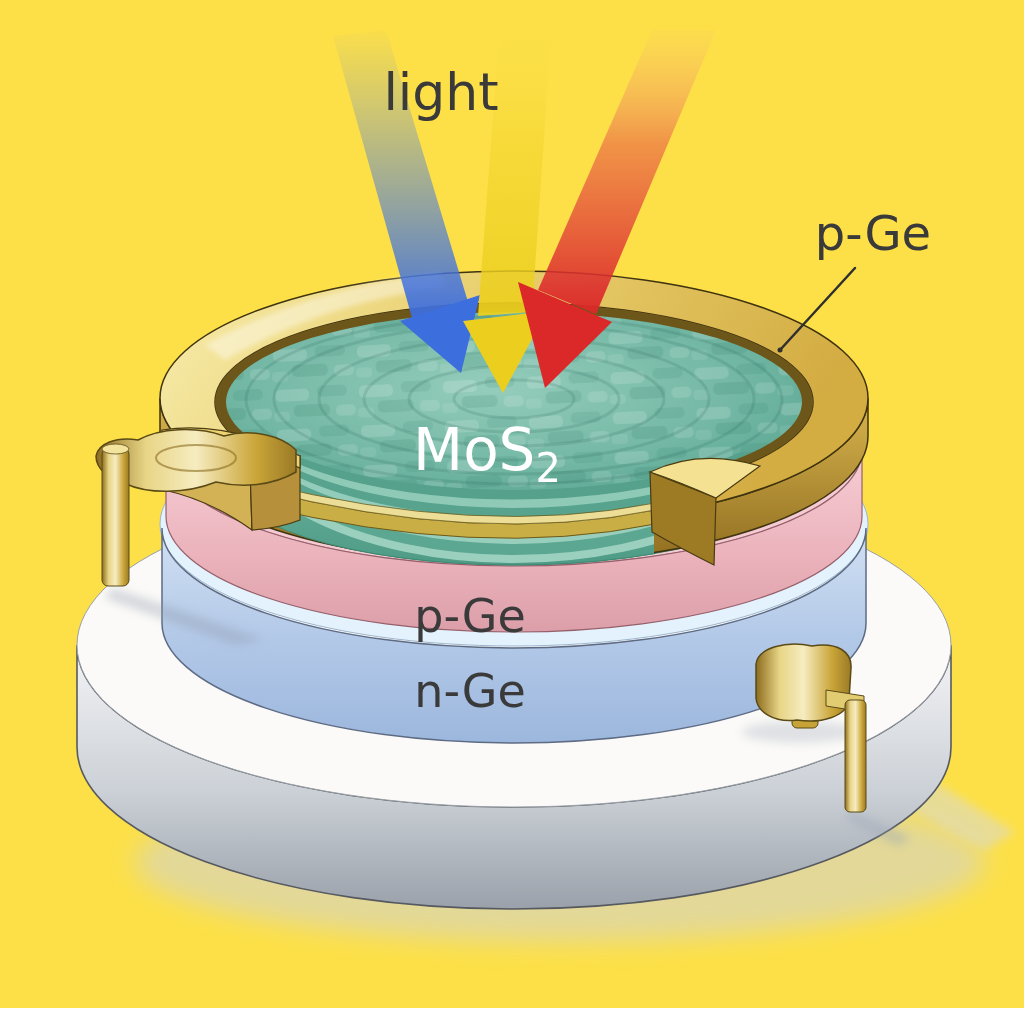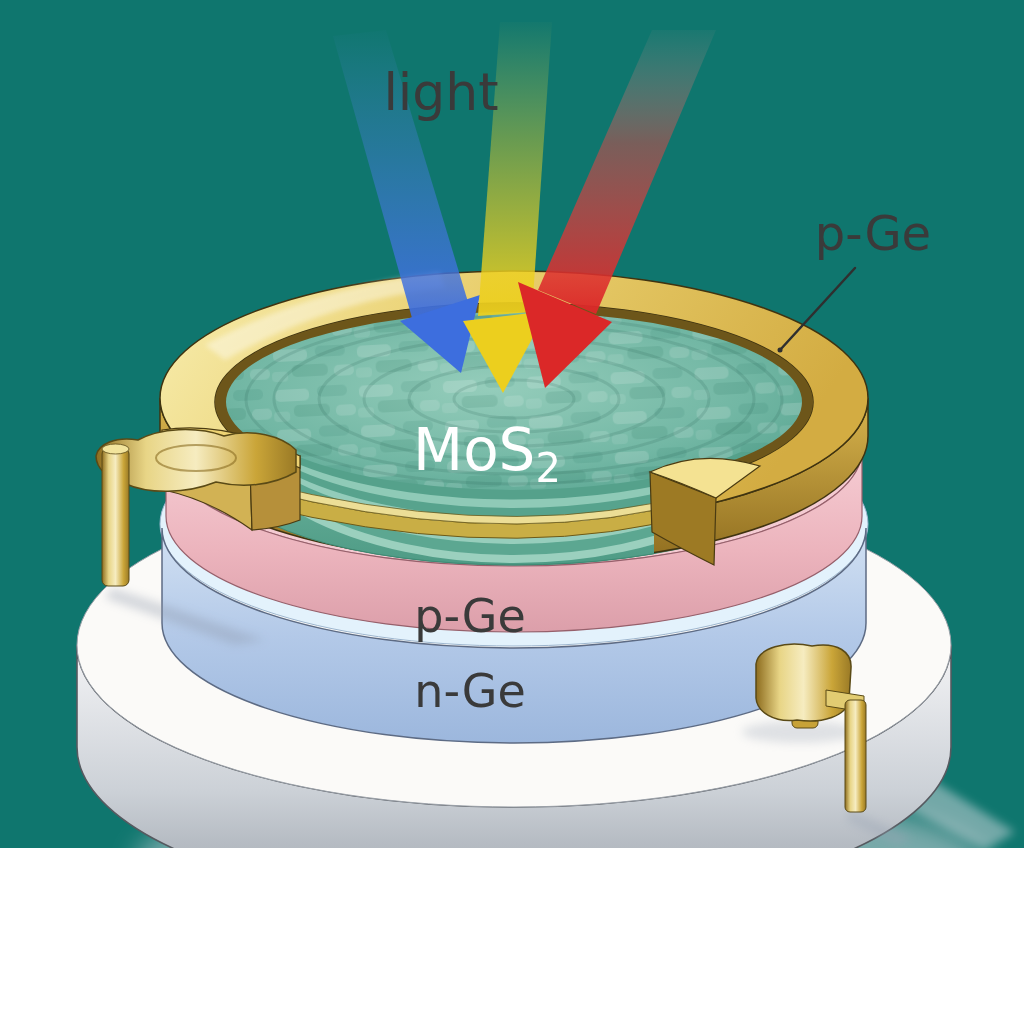--- a/index.html
+++ b/index.html
@@ -1,16 +1,16 @@
 <!DOCTYPE html>
 <html><head>
 <meta charset="utf-8">
 <style>
   html,body{margin:0;padding:0;background:#ffffff;}
-  .stage{position:relative;width:1024px;height:848px;background:#0f766e;overflow:hidden;}
+  .stage{position:relative;width:1024px;height:1008px;background:#fde047;overflow:hidden;}
   svg{position:absolute;left:0;top:0;}
   text{font-family:"DejaVu Sans","Liberation Sans",sans-serif;}
 </style>
 </head>
 <body>
 
 <div class="stage">
 <svg width="1024" height="1024" viewBox="0 0 1024 1024">
   <defs>
     <filter id="blurBig" x="-30%" y="-30%" width="160%" height="160%">

